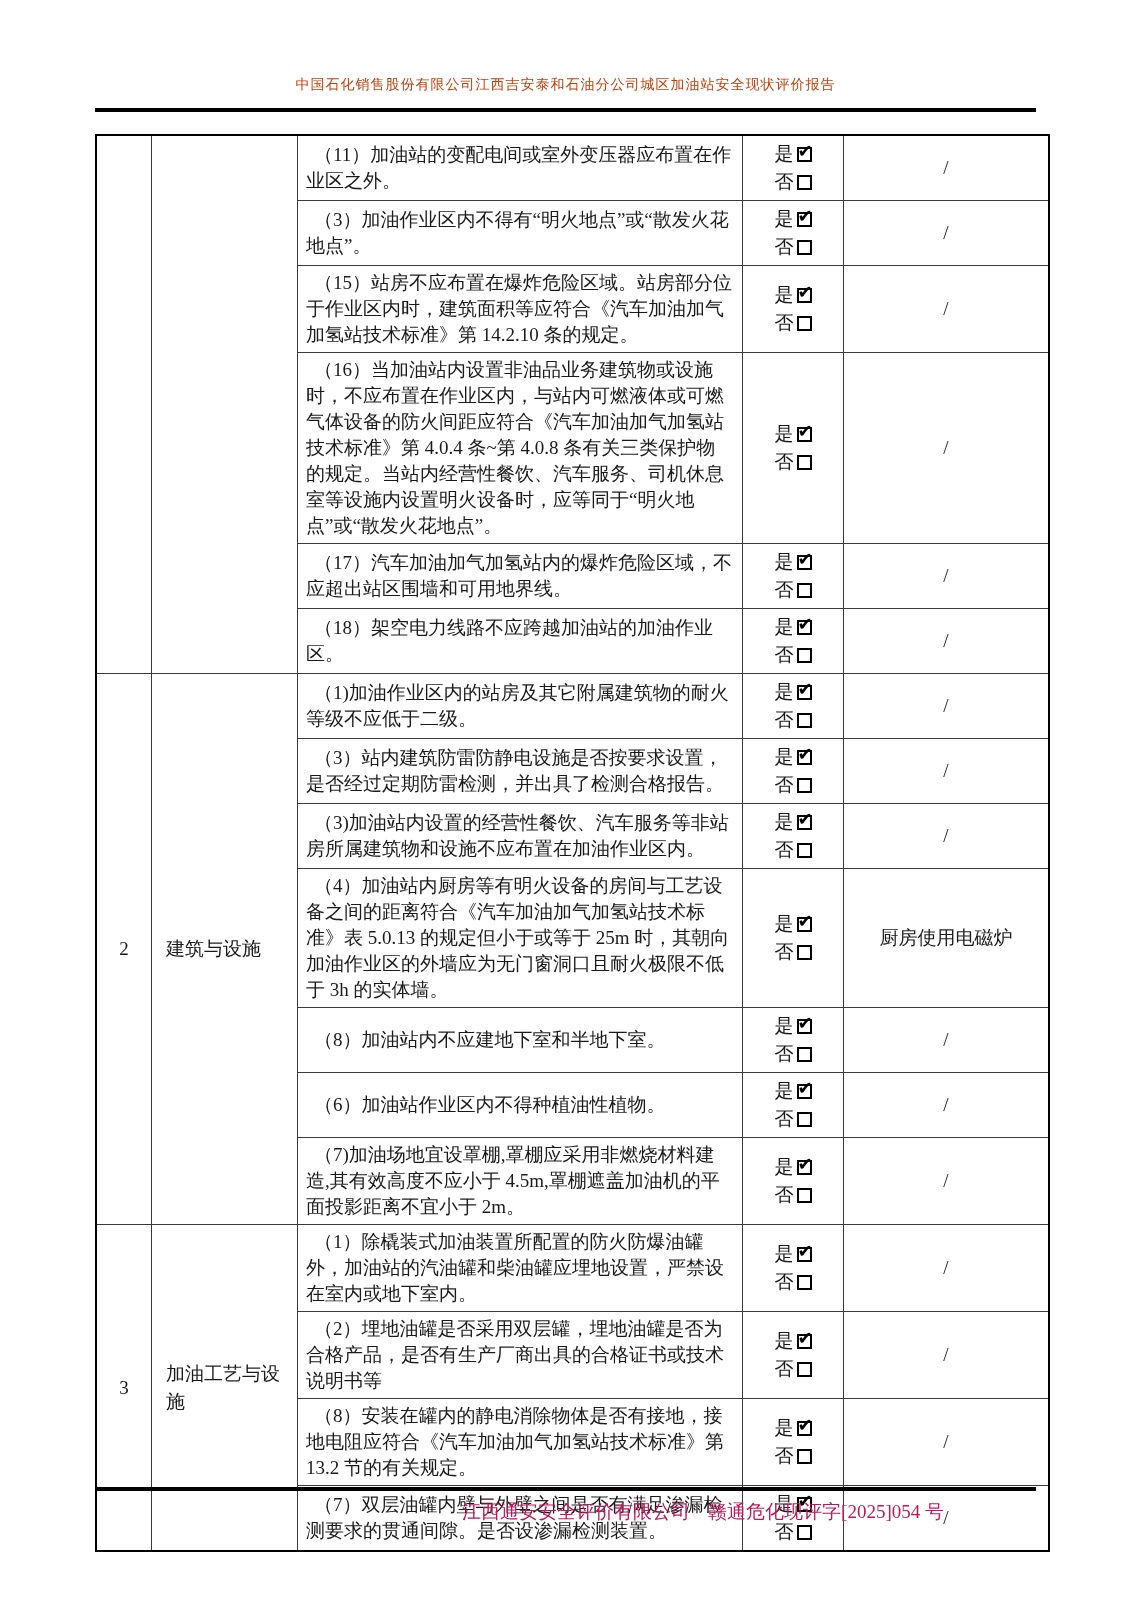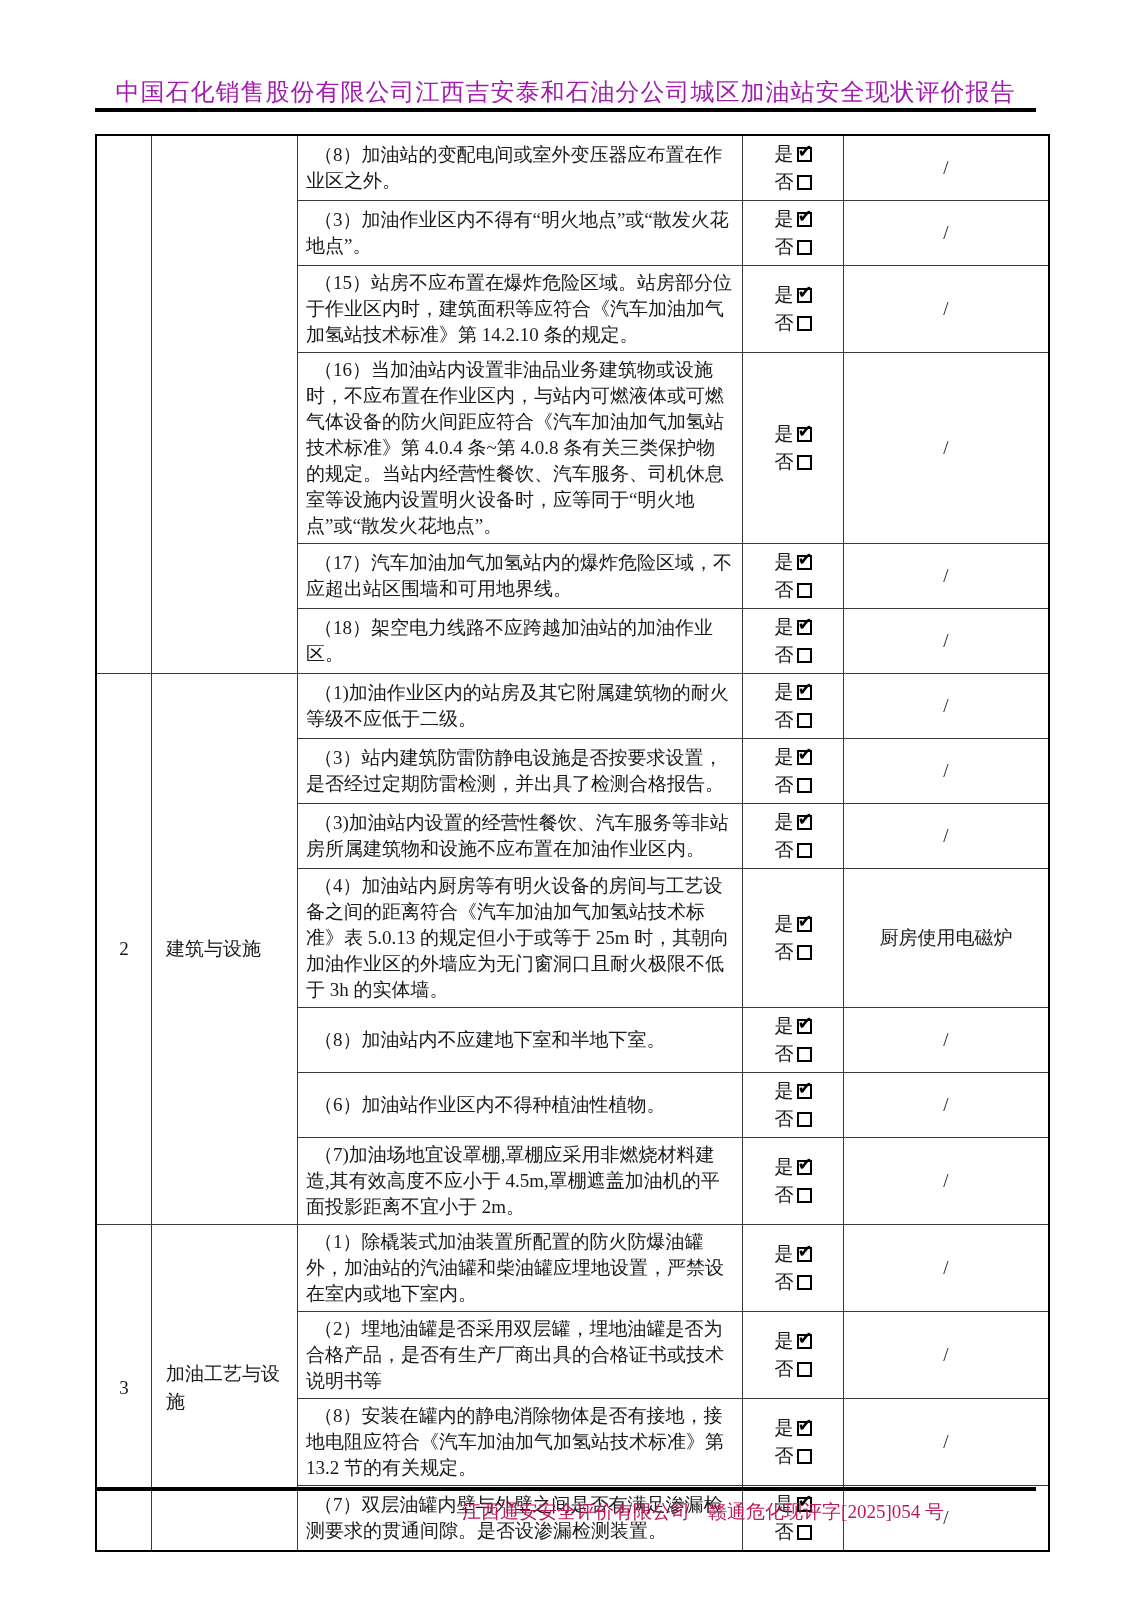--- a/index.html
+++ b/index.html
@@ -8,22 +8,22 @@
     background: #ffffff;
     position: relative;
     overflow: hidden;
     font-family: "Liberation Serif", "DejaVu Serif", serif;
     color: #1a1a1a;
   }
   .page { position: absolute; inset: 0; }
 
   .doc-header {
     position: absolute; top: 76px; left: 95px; width: 941px;
-    text-align: center; font-size: 24px; letter-spacing: 1px;
-    color: #a21caf; white-space: nowrap;
+    text-align: center; font-size: 14px; letter-spacing: 1px;
+    color: #c2410c; white-space: nowrap;
   }
   .header-rule {
     position: absolute; top: 108px; left: 95px; width: 941px;
     height: 4px; background: #000;
   }
 
   table.checklist {
     position: absolute; top: 134px; left: 95px;
     width: 893px; border-collapse: collapse; table-layout: fixed;
     border: 2px solid #000;
@@ -77,21 +77,21 @@
 <div class="page">
 
   <div class="doc-header">中国石化销售股份有限公司江西吉安泰和石油分公司城区加油站安全现状评价报告</div>
   <div class="header-rule"></div>
 
   <table class="checklist">
     <tbody>
         <tr>
           <td class="c-num" rowspan="6"></td>
           <td class="c-sec" rowspan="6"></td>
-          <td class="c-item">（8）加油站的变配电间或室外变压器应布置在作业区之外。</td>
+          <td class="c-item">（11）加油站的变配电间或室外变压器应布置在作业区之外。</td>
           <td class="c-yn">
             <div class="yn-line">
               <span>是</span>
               <span class="cb checked"></span>
             </div>
             <div class="yn-line">
               <span>否</span>
               <span class="cb"></span>
             </div>
           </td>

